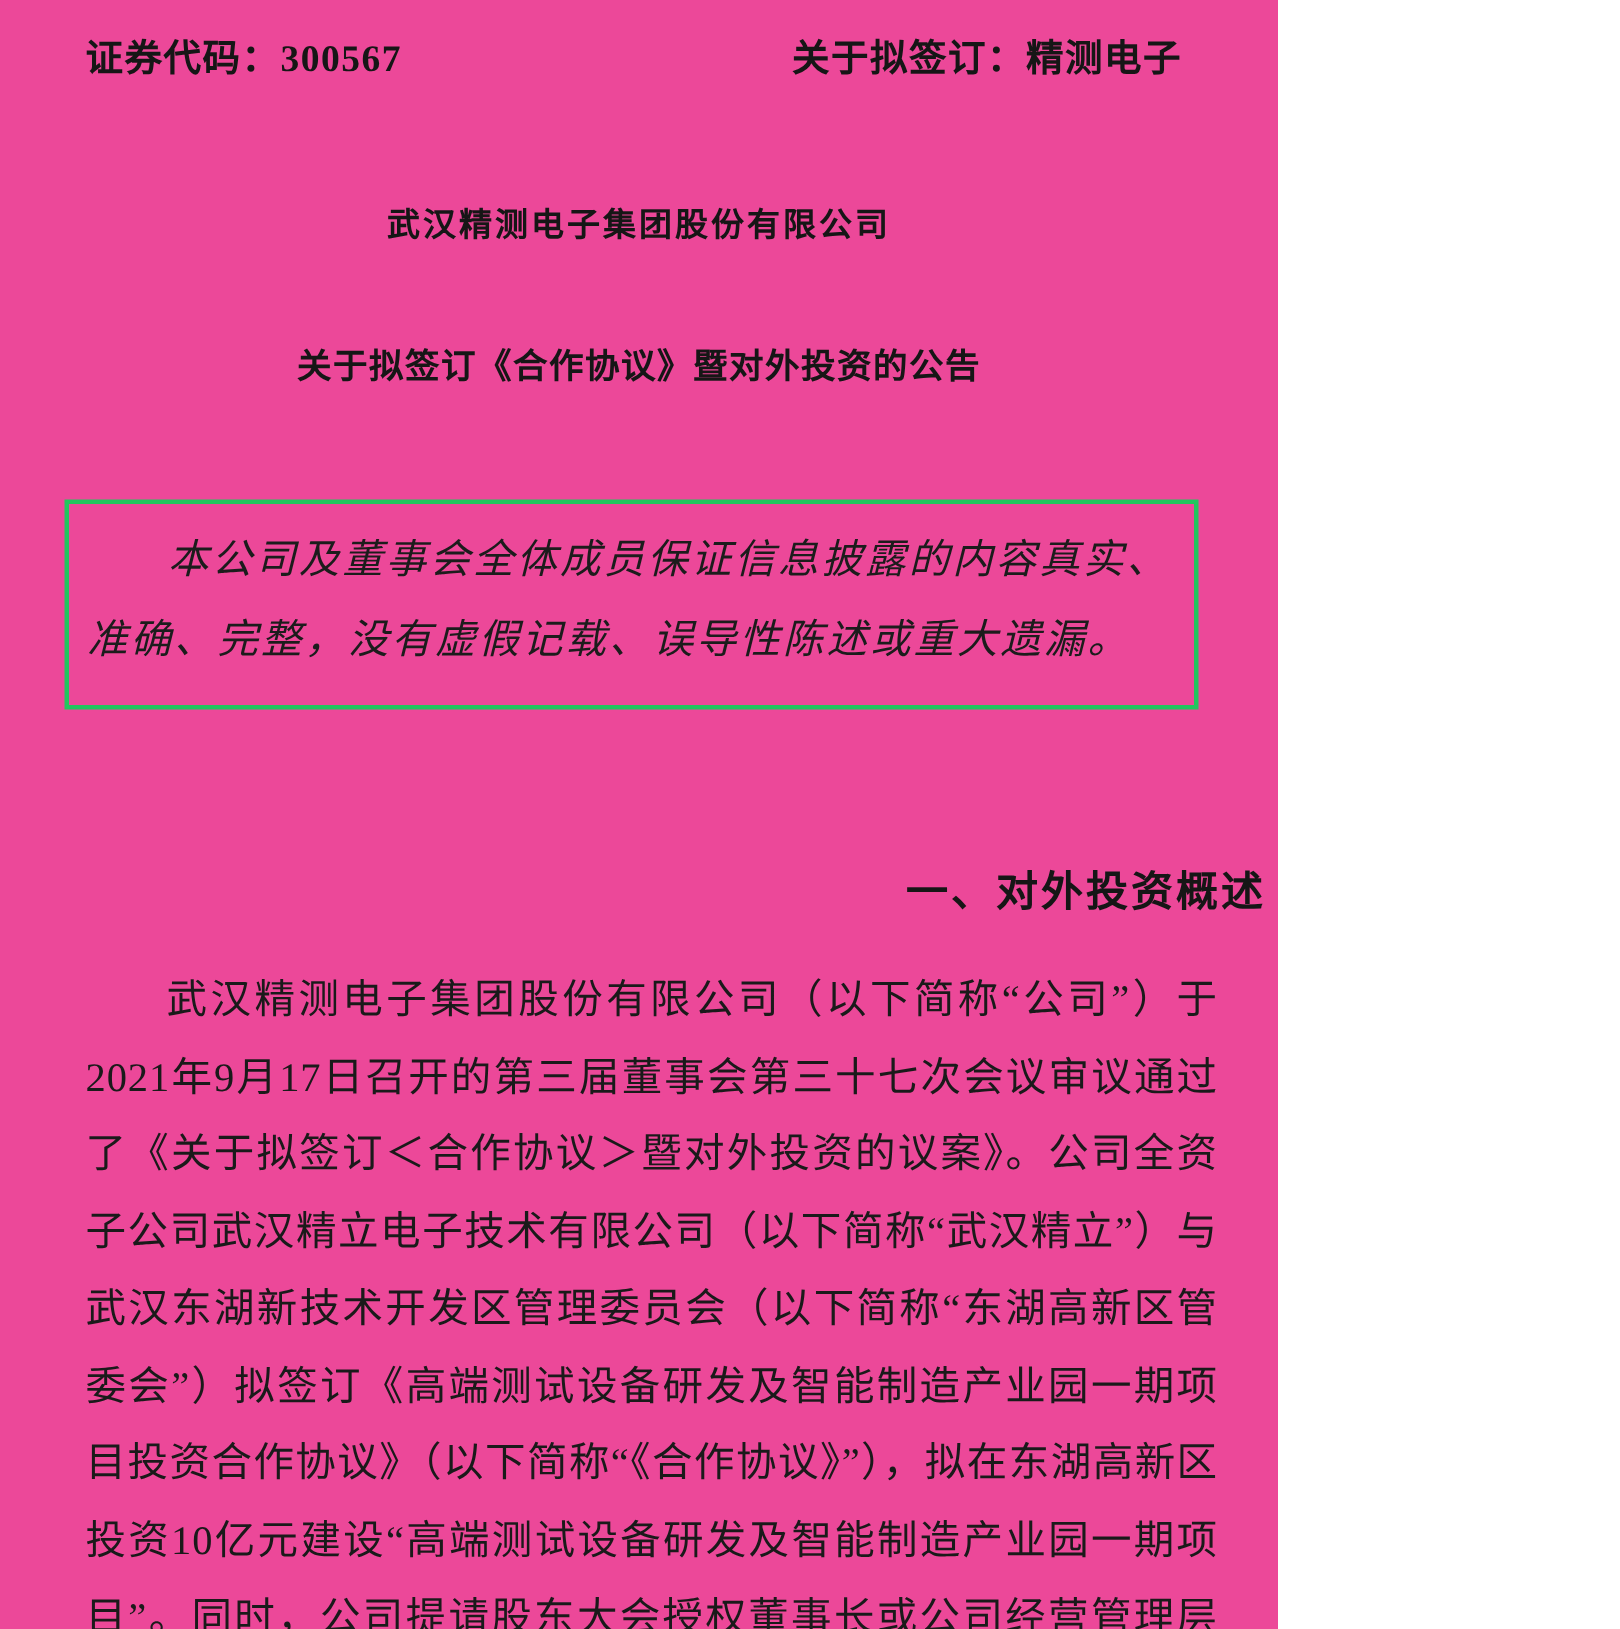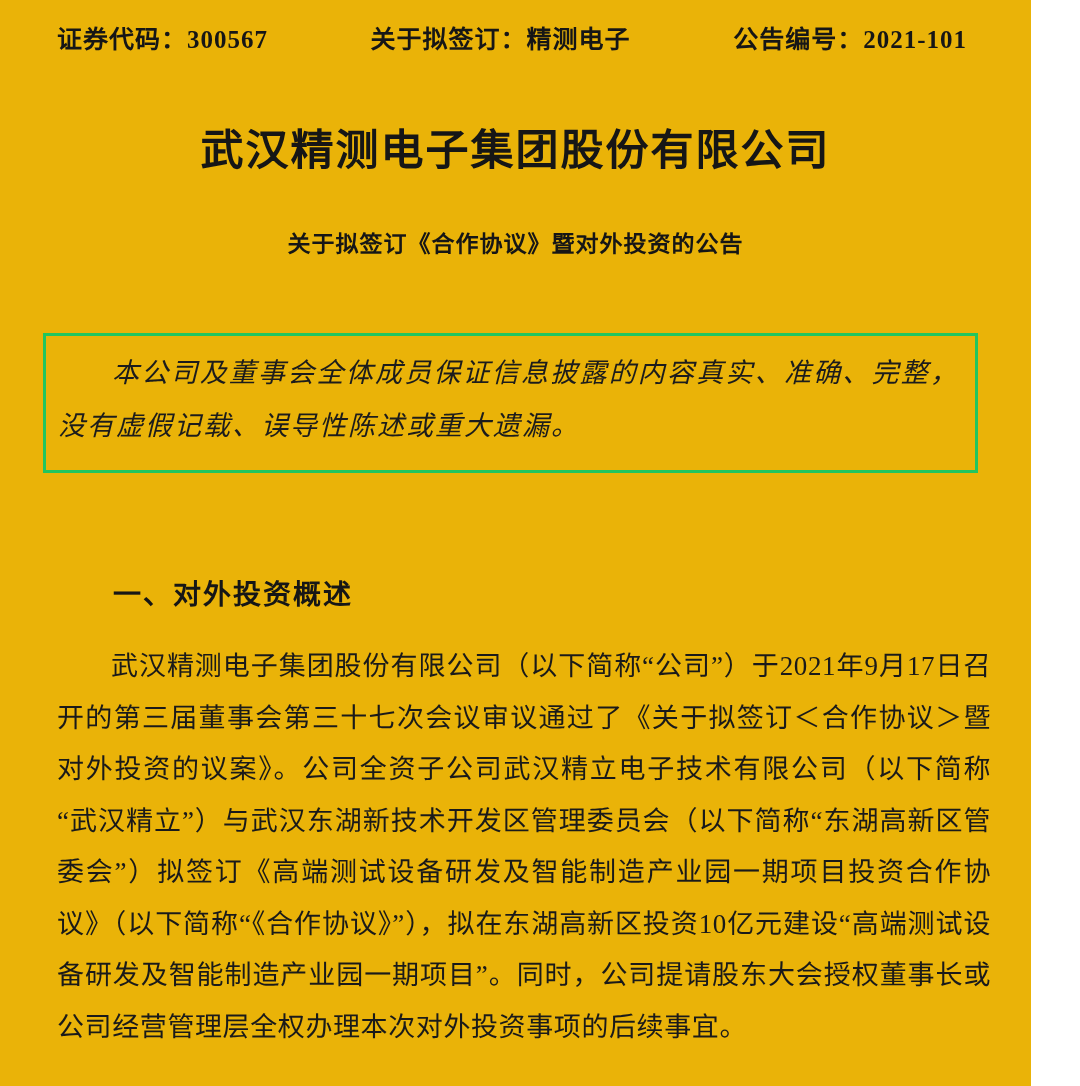--- a/index.html
+++ b/index.html
@@ -8,44 +8,44 @@
     width: 1080px;
     height: 1086px;
     background: #ffffff;
     color: #161616;
     overflow: hidden;
     font-family: "Liberation Serif", "DejaVu Serif", serif;
   }
 
   .page {
     position: relative;
-    width: 1031px;
+    width: 852px;
     height: 1086px;
-    background: #eab308;
+    background: #ec4899;
   }
 
   
   .doc-header {
     display: flex;
     justify-content: space-between;
     align-items: baseline;
     padding: 24px 64px 0 57px;
     font-weight: bold;
     font-size: 25px;
     line-height: 31px;
     letter-spacing: 1px;
     font-family: "Liberation Serif", "DejaVu Serif", serif;
   }
 
   .title-company {
     margin-top: 74px;
     text-align: center;
     font-family: "Liberation Sans", "DejaVu Sans", sans-serif;
     font-weight: 700;
-    font-size: 43px;
+    font-size: 22px;
     line-height: 42px;
     letter-spacing: 2px;
   }
 
   .title-subject {
     margin-top: 52px;
     text-align: center;
     font-family: "Liberation Sans", "DejaVu Sans", sans-serif;
     font-weight: 700;
     font-size: 23px;
@@ -61,26 +61,27 @@
     font-style: italic;
     font-size: 27px;
     line-height: 53px;
     letter-spacing: 2px;
     text-indent: 2em;
     text-align: justify;
     color: #1c1c1c;
   }
 
   .section-heading {
-    margin: 104px 18px 0 113px;
+    margin: 104px 8px 0 113px;
     font-family: "Liberation Sans", "DejaVu Sans", sans-serif;
     font-weight: 700;
     font-size: 28px;
     line-height: 36px;
     letter-spacing: 2px;
+    text-align: right;
   }
 
   .body-paragraph {
     margin: 28px 40px 0 57px;
     font-family: Liberation Serif, serif;
     font-size: 27px;
     line-height: 51.5px;
     letter-spacing: 0.6px;
     text-align: justify;
     text-indent: 2em;
@@ -88,21 +89,20 @@
   }
 </style>
 </head>
 <body>
 
 <div class="page">
 
   <div class="doc-header">
     <span>证券代码：300567</span>
     <span>关于拟签订：精测电子</span>
-    <span>公告编号：2021-101</span>
   </div>
 
   <h1 class="title-company">武汉精测电子集团股份有限公司</h1>
 
   <h1 class="title-subject">关于拟签订《合作协议》暨对外投资的公告</h1>
 
   <div class="disclaimer-box">
     <span>本公司及董事会全体成员保证信息披露的内容真实、准确、完整，没有虚假记载、误导性陈述或重大遗漏。</span>
   </div>
 

